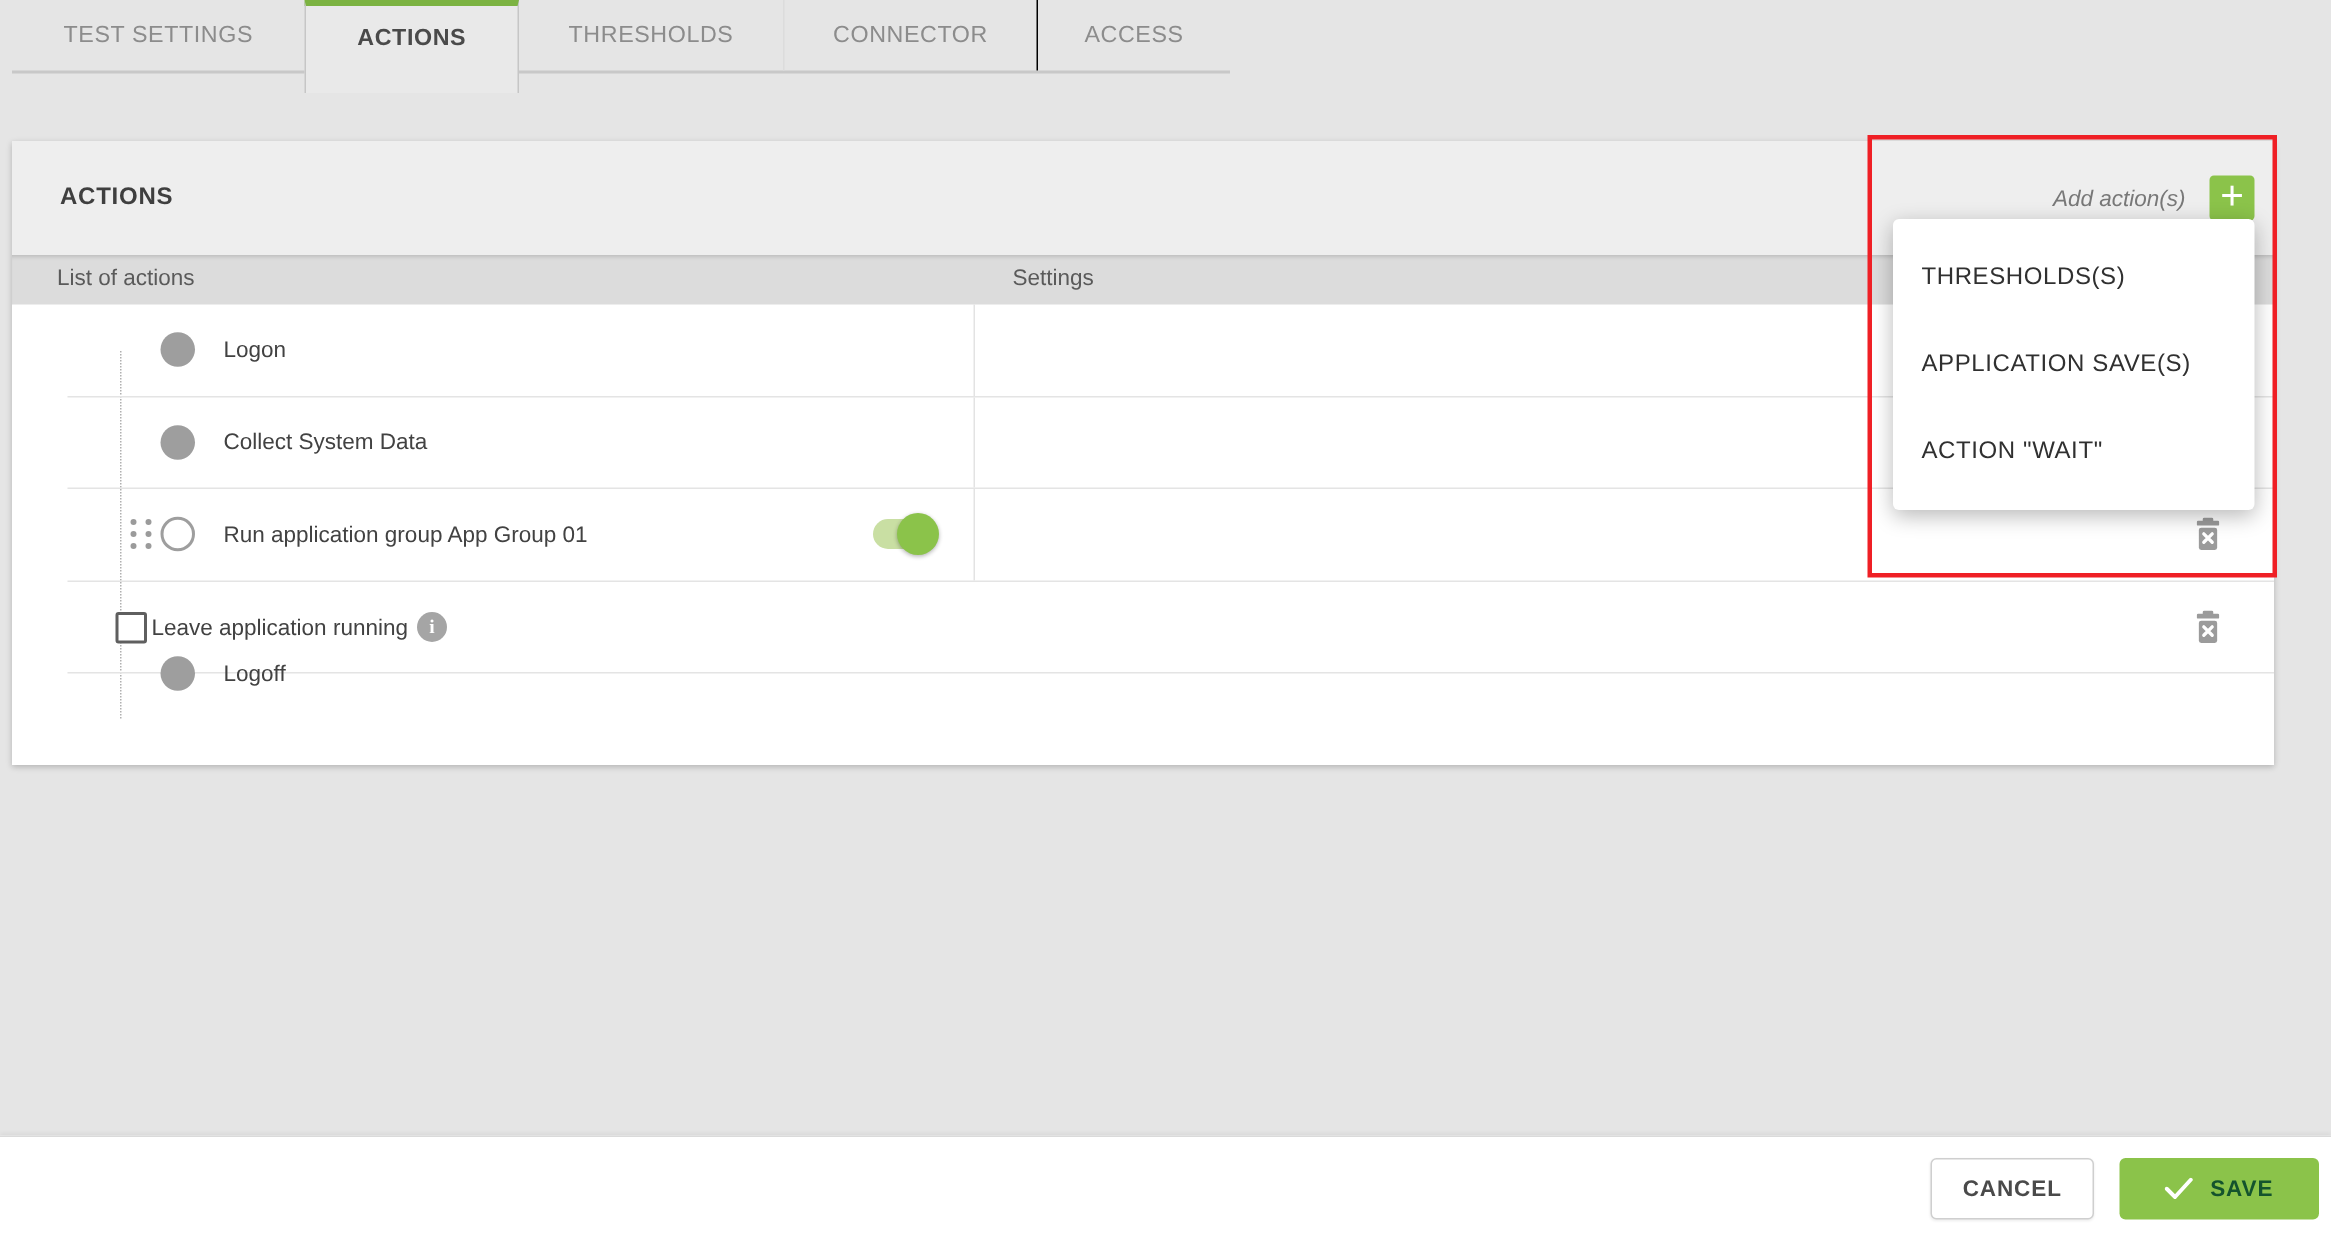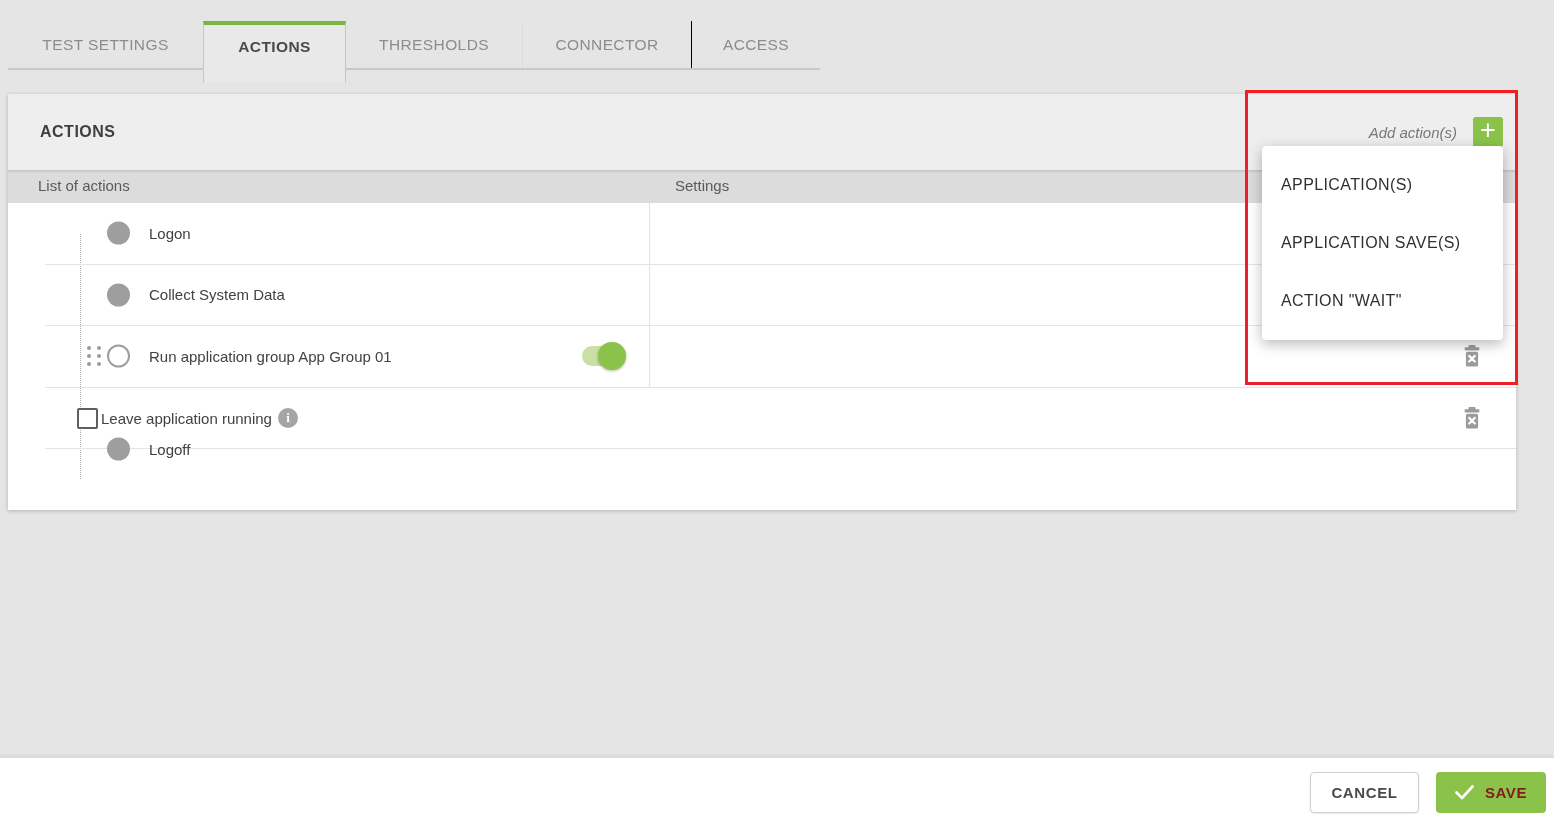--- a/index.html
+++ b/index.html
@@ -7,21 +7,21 @@
   body {
     position:relative;
     background:#e5e5e5;
     font-family:"Liberation Sans", sans-serif;
     overflow:hidden;
     color:#424242;
   }
 
   
   .tabbar {
-    position:absolute; left:8px; top:21px;
+    position:absolute; left:8px; top:0;
     width:812px; height:49px;
     display:flex; align-items:stretch;
     border-bottom:2px solid #c8c8c8;
   }
   .tab {
     display:flex; align-items:center; justify-content:center;
     font-size:15.5px; letter-spacing:0.4px; color:#8c8c8c;
     cursor:pointer; user-select:none;
   }
   .tab.t0 { width:195px; }
@@ -160,21 +160,21 @@
     letter-spacing:0.6px; cursor:pointer;
     display:flex; align-items:center; justify-content:center;
     font-family:"Liberation Sans", sans-serif;
     text-align:right;
   }
   .btn-cancel {
     width:109px; background:#fff; border:1px solid #cfcfcf; color:#4a4a4a;
     box-shadow:0 1px 2px rgba(0,0,0,0.08);
   }
   .btn-save {
-    width:110px; background:#8bc34a; border:none; color:#7f1d1d; gap:11px;
+    width:133px; background:#8bc34a; border:none; color:#14532d; gap:11px;
   }
 </style>
 </head>
 <body>
 
 <div class="tabbar">
   <div class="tab t0">
       <span>TEST SETTINGS</span>
     </div>
   <div class="tab t1 active">
@@ -277,21 +277,21 @@
         <span class="circle filled"></span>
         <span class="row-label">Logoff</span>
       </div>
       <div class="cell-settings"></div>
     </div>
   </div>
 </div>
 
 <div class="dropdown">
   <div class="item">
-      <span>APPLICATION(S)</span>
+      <span>THRESHOLDS(S)</span>
     </div>
   <div class="item">
       <span>APPLICATION SAVE(S)</span>
     </div>
   <div class="item">
       <span>ACTION "WAIT"</span>
     </div>
 </div>
 
 <div class="highlight-rect"></div>

